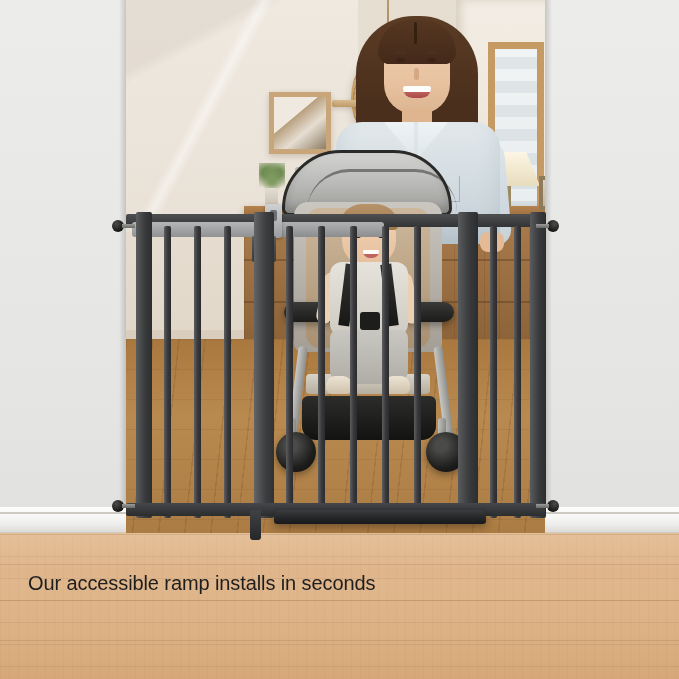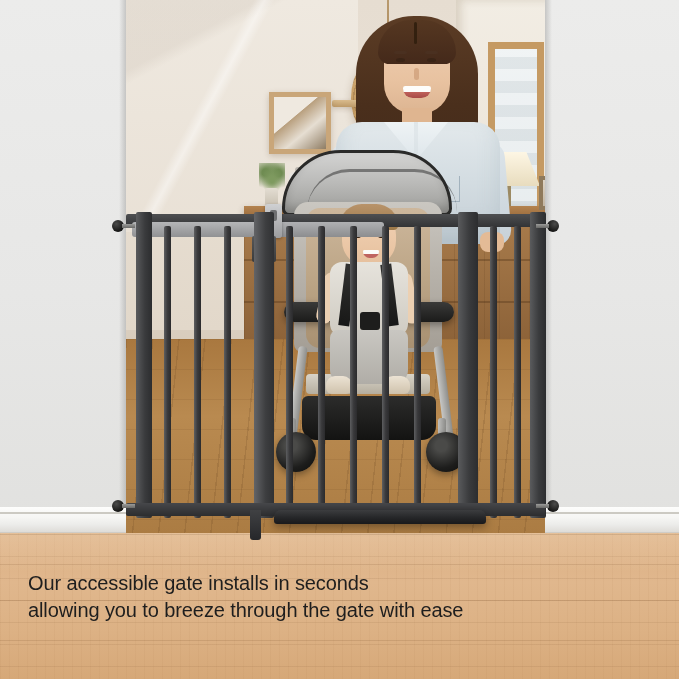--- a/index.html
+++ b/index.html
@@ -667,17 +667,16 @@
       <div class="knob"></div>
         <div class="shaft"></div>
     </div>
     <div class="bolt bolt-br">
       <div class="knob"></div>
         <div class="shaft"></div>
     </div>
   </div>
 
   <div class="caption">
-    <div class="caption-line">Our accessible gate installs in seconds</div>
-    <div class="caption-line second">allowing you to breeze through the gate with ease</div>
+    <div class="caption-line">Our accessible ramp installs in seconds</div>
   </div>
 
 </div>
 
 </body></html>

